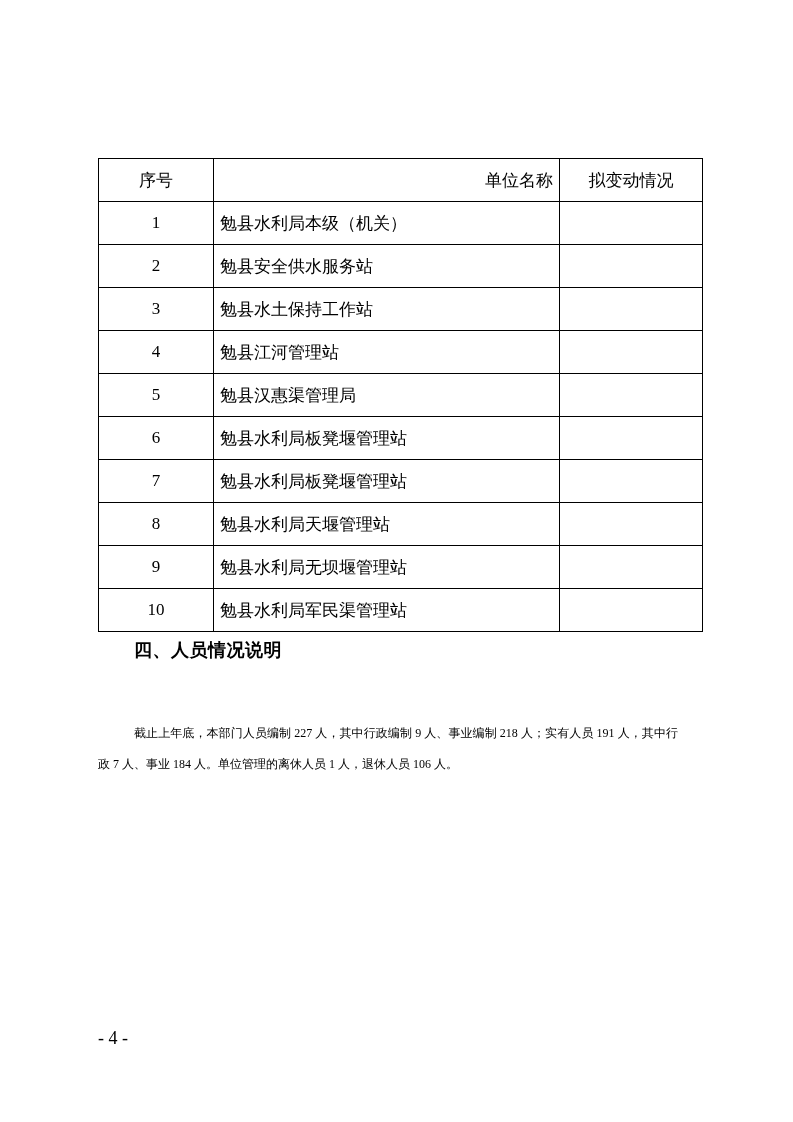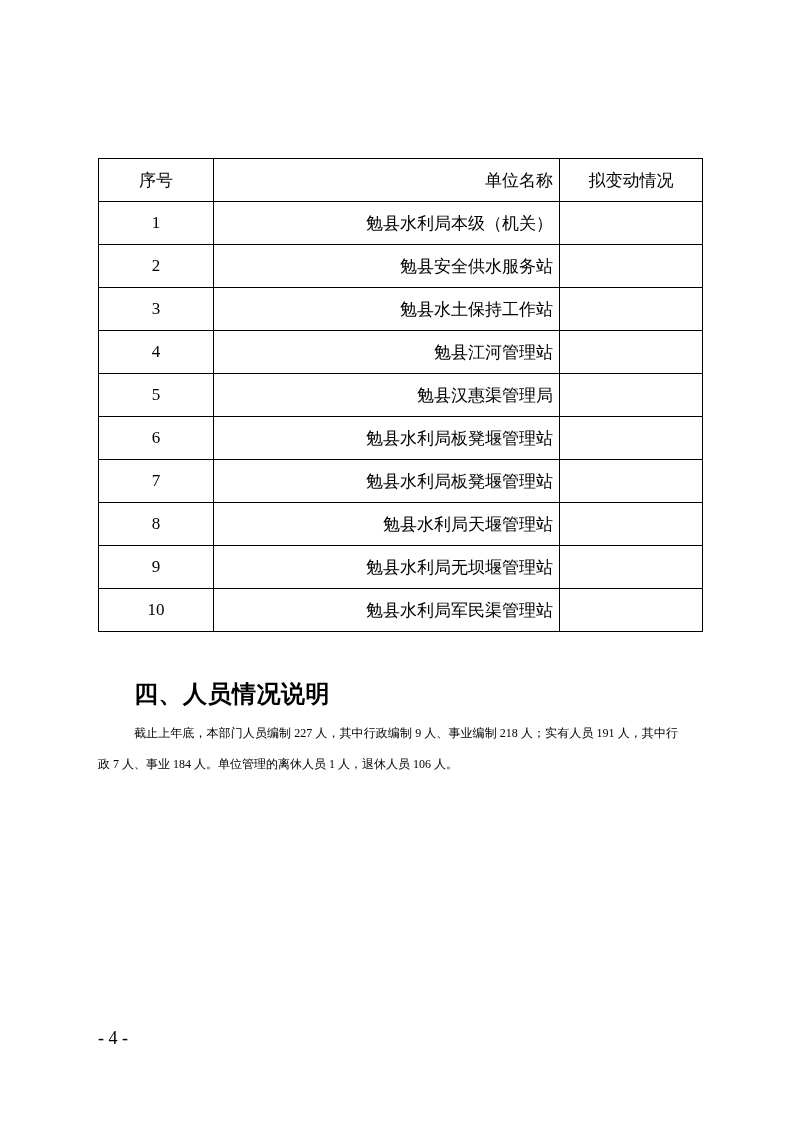--- a/index.html
+++ b/index.html
@@ -32,31 +32,31 @@
   }
   .doc-table td, .doc-table th {
     border: 1px solid #000000;
     height: 42px;
     padding: 0 6px;
     font-size: 17px;
     font-weight: normal;
     font-family: "Liberation Serif", "DejaVu Serif", serif;
   }
   .col-idx { width: 102px; text-align: center; }
-  .col-name { width: 333px; text-align: right; padding-left: 14px; }
+  .col-name { width: 333px; text-align: left; padding-left: 14px; }
   .col-change { width: 130px; text-align: center; }
   .doc-table thead td { text-align: center; }
   .doc-table thead .col-name { text-align: right; padding-left: 6px; }
 
   .section-heading {
     position: absolute;
     left: 98px;
-    top: 678px;
+    top: 638px;
     width: 600px;
-    font-size: 24px;
+    font-size: 18px;
     font-weight: bold;
     font-family: "Liberation Sans", "DejaVu Sans", sans-serif;
     letter-spacing: 0.5px;
   }
   .heading-indent { display: inline-block; width: 36px; }
 
   .body-text {
     position: absolute;
     left: 98px;
     top: 718px;

